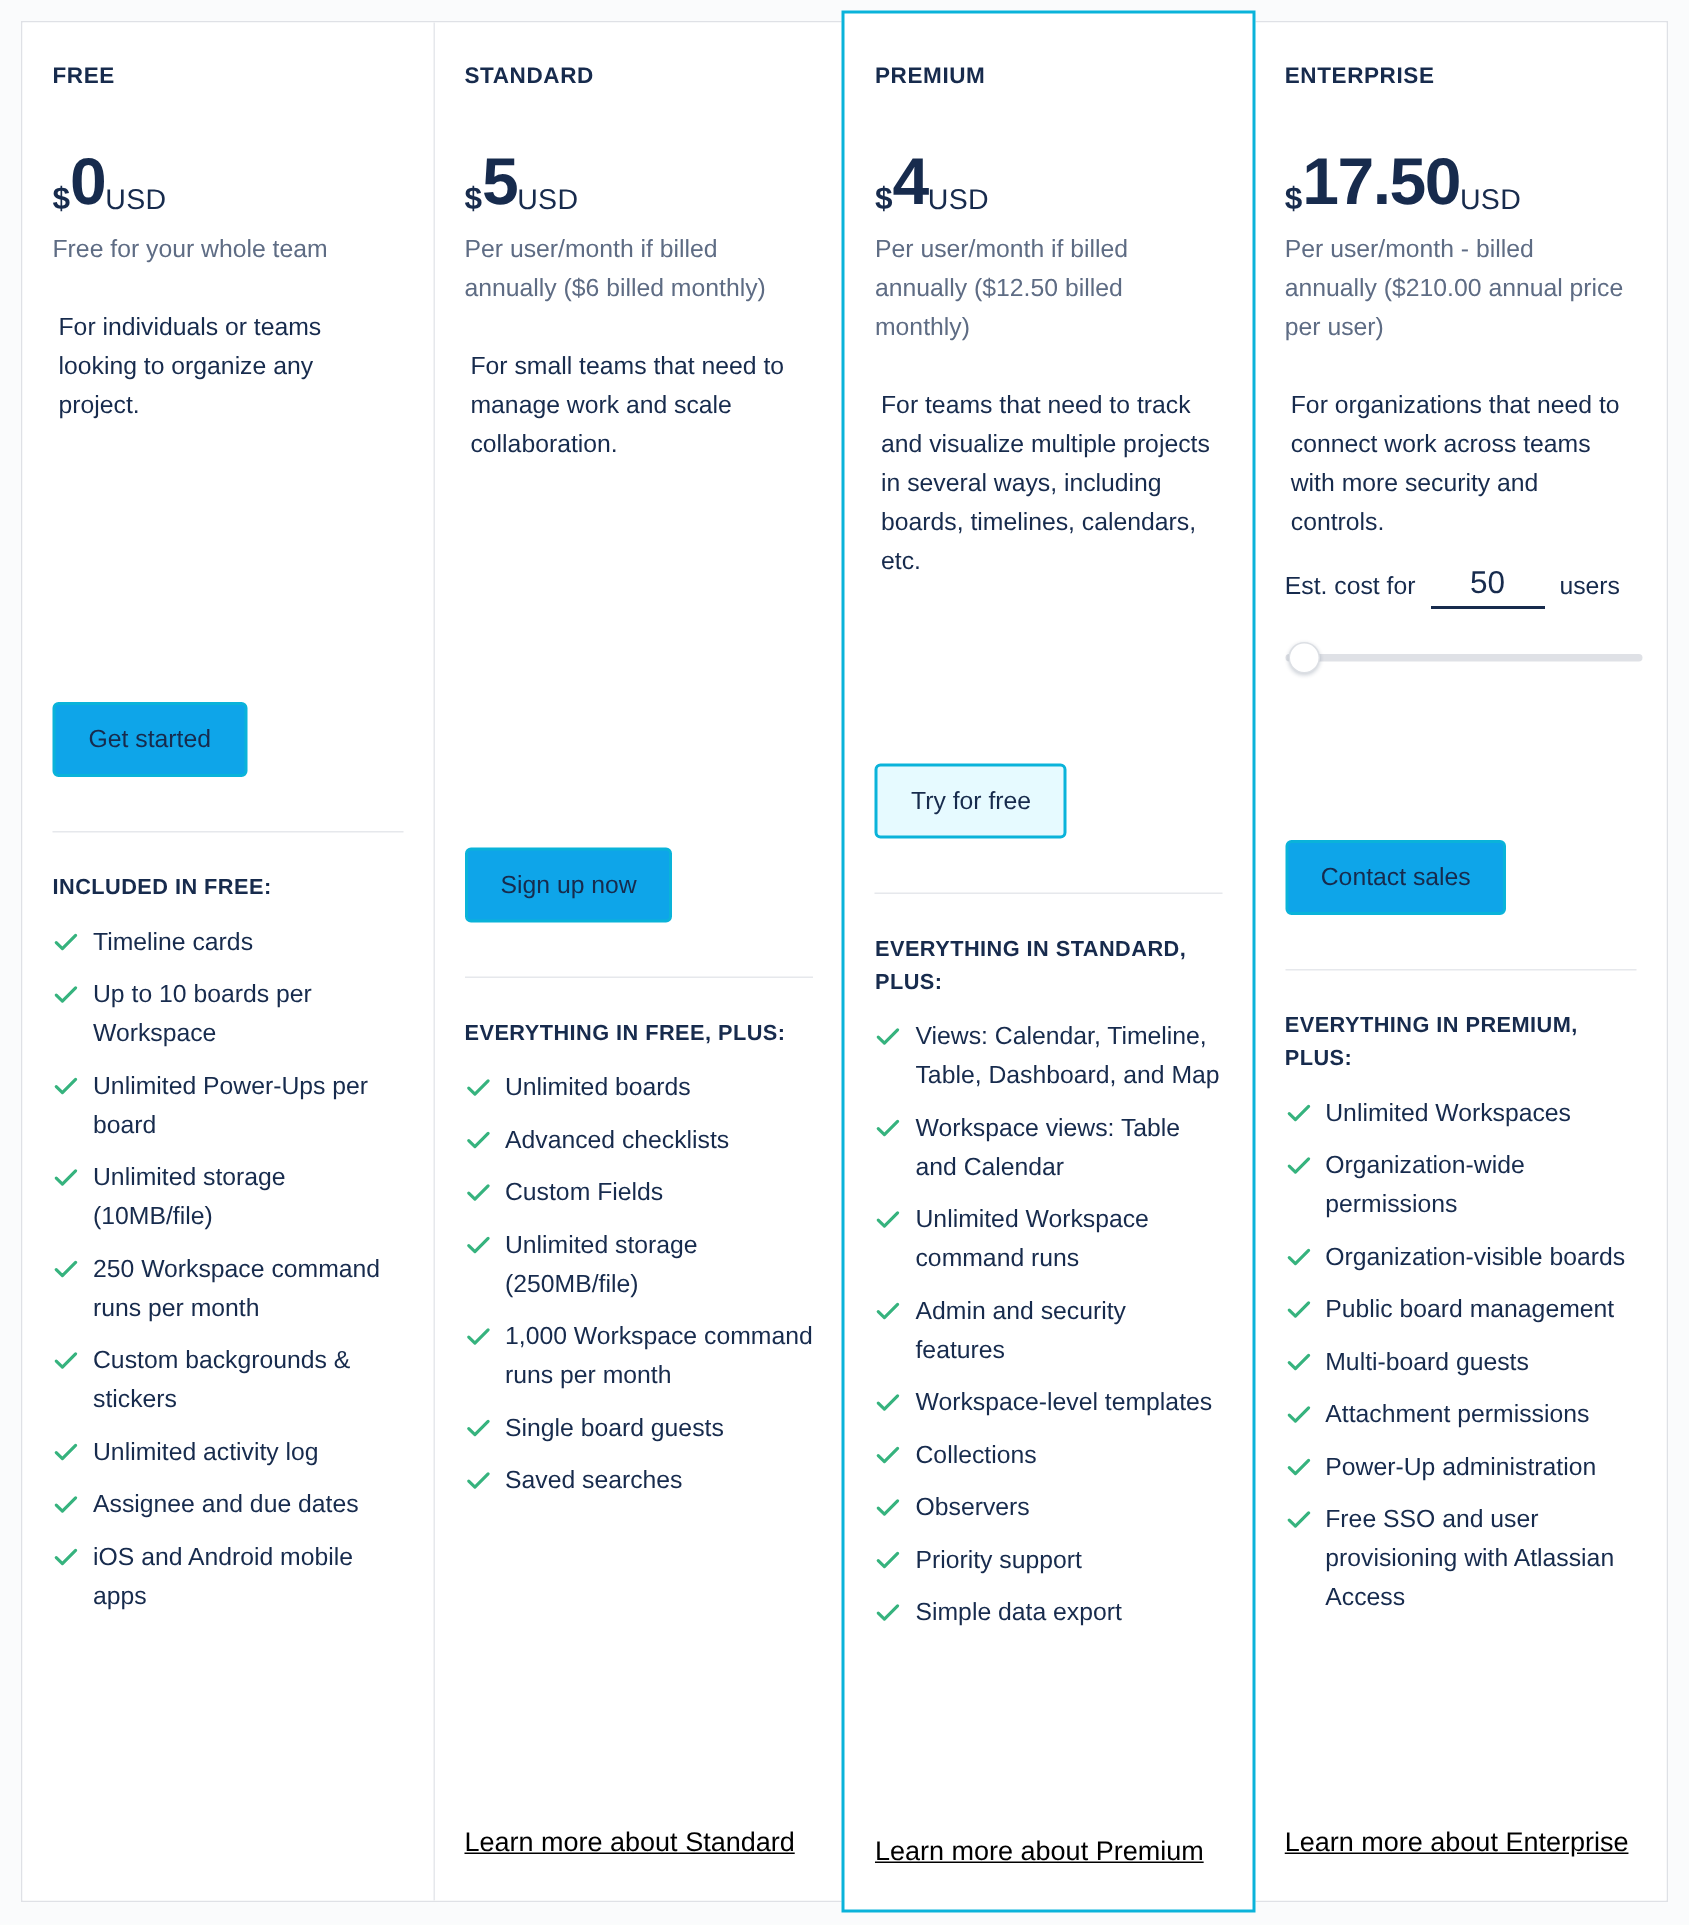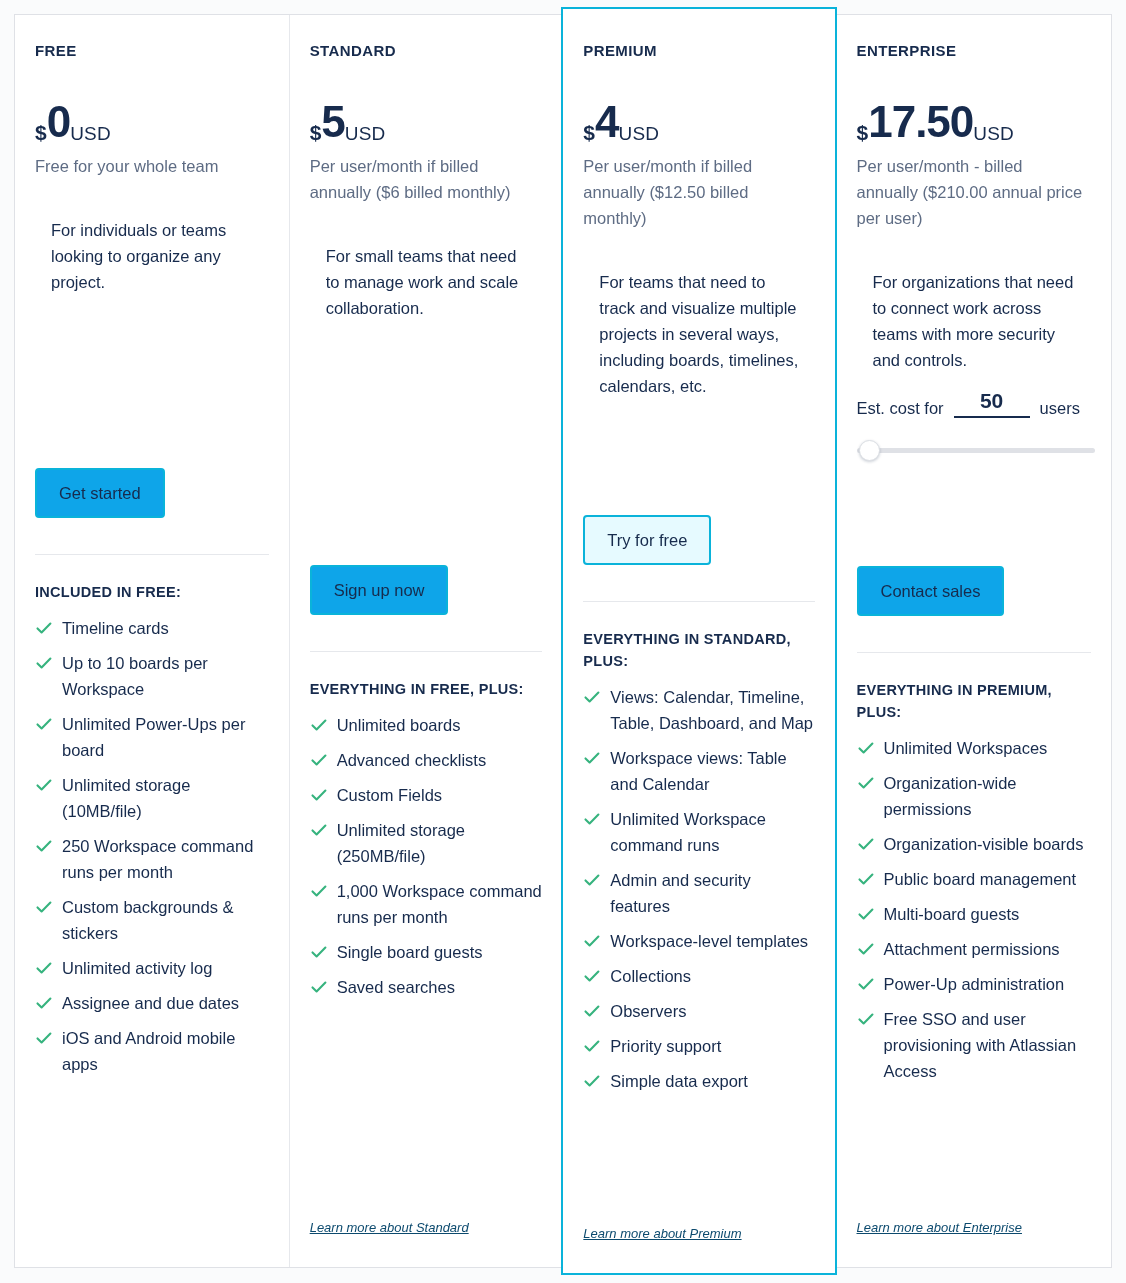--- a/index.html
+++ b/index.html
@@ -103,44 +103,44 @@
     line-height: 26px;
     color: #5e6c84;
     margin: 0;
     max-width: 232px;
   }
 
   .plan-desc {
     font-size: 16.5px;
     line-height: 26px;
     color: #172b4d;
-    margin: 16px;
+    margin: 4px;
     max-width: 240px;
   }
 
   .desc-slot {
     margin-top: 22px;
     min-height: 150px;
   }
   .plan.featured .desc-slot { min-height: 150px; }
 
   
   .estimator {
     margin-top: 16px;
   }
   .est-line {
     display: flex;
-    align-items: flex-end;
+    align-items: center;
     font-size: 16.5px;
     color: #172b4d;
     gap: 10px;
   }
   .est-value {
     font-size: 21px;
-    font-weight: 700;
+    font-weight: 400;
     color: #172b4d;
     border-bottom: 2px solid #172b4d;
     padding: 0 20px 3px 20px;
     text-align: center;
     min-width: 36px;
     display: inline-block;
   }
   .est-users { font-size: 16.5px; color: #172b4d; }
   .slider {
     position: relative;
@@ -229,28 +229,27 @@
   }
   .check svg { display: block; }
 
   .learn-slot {
     margin-top: auto;
     padding-top: 18px;
     padding-bottom: 26px;
     min-height: 20px;
   }
   .learn-link {
-    font-size: 13px;
+    font-size: 18px;
     line-height: 26px;
-    color: #0c4a6e;
+    color: #000000;
     text-decoration: underline;
     cursor: pointer;
     display: inline;
     max-width: 220px;
-    font-style: italic;
   }
 
   .col-body {
     display: flex;
     flex-direction: column;
     flex: 1 1 auto;
     min-height: 0;
   }
 </style>
 </head>

